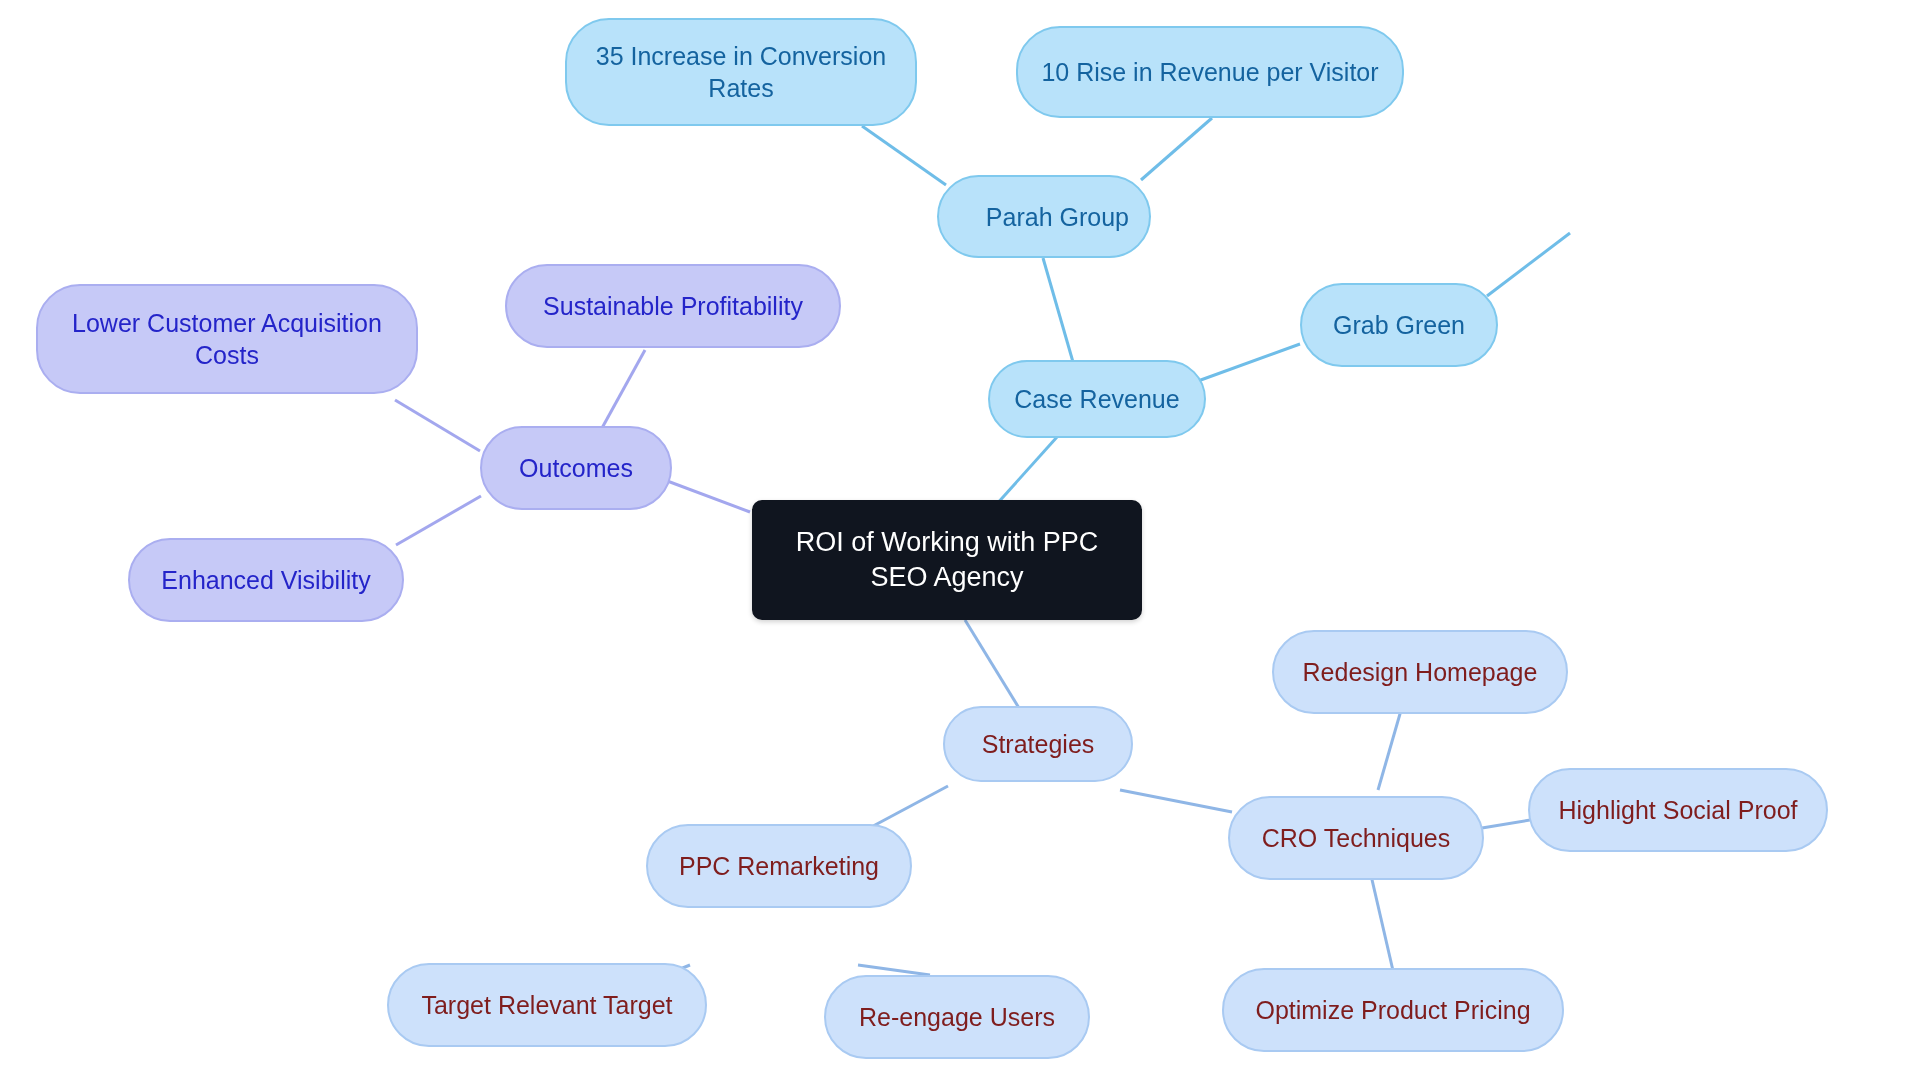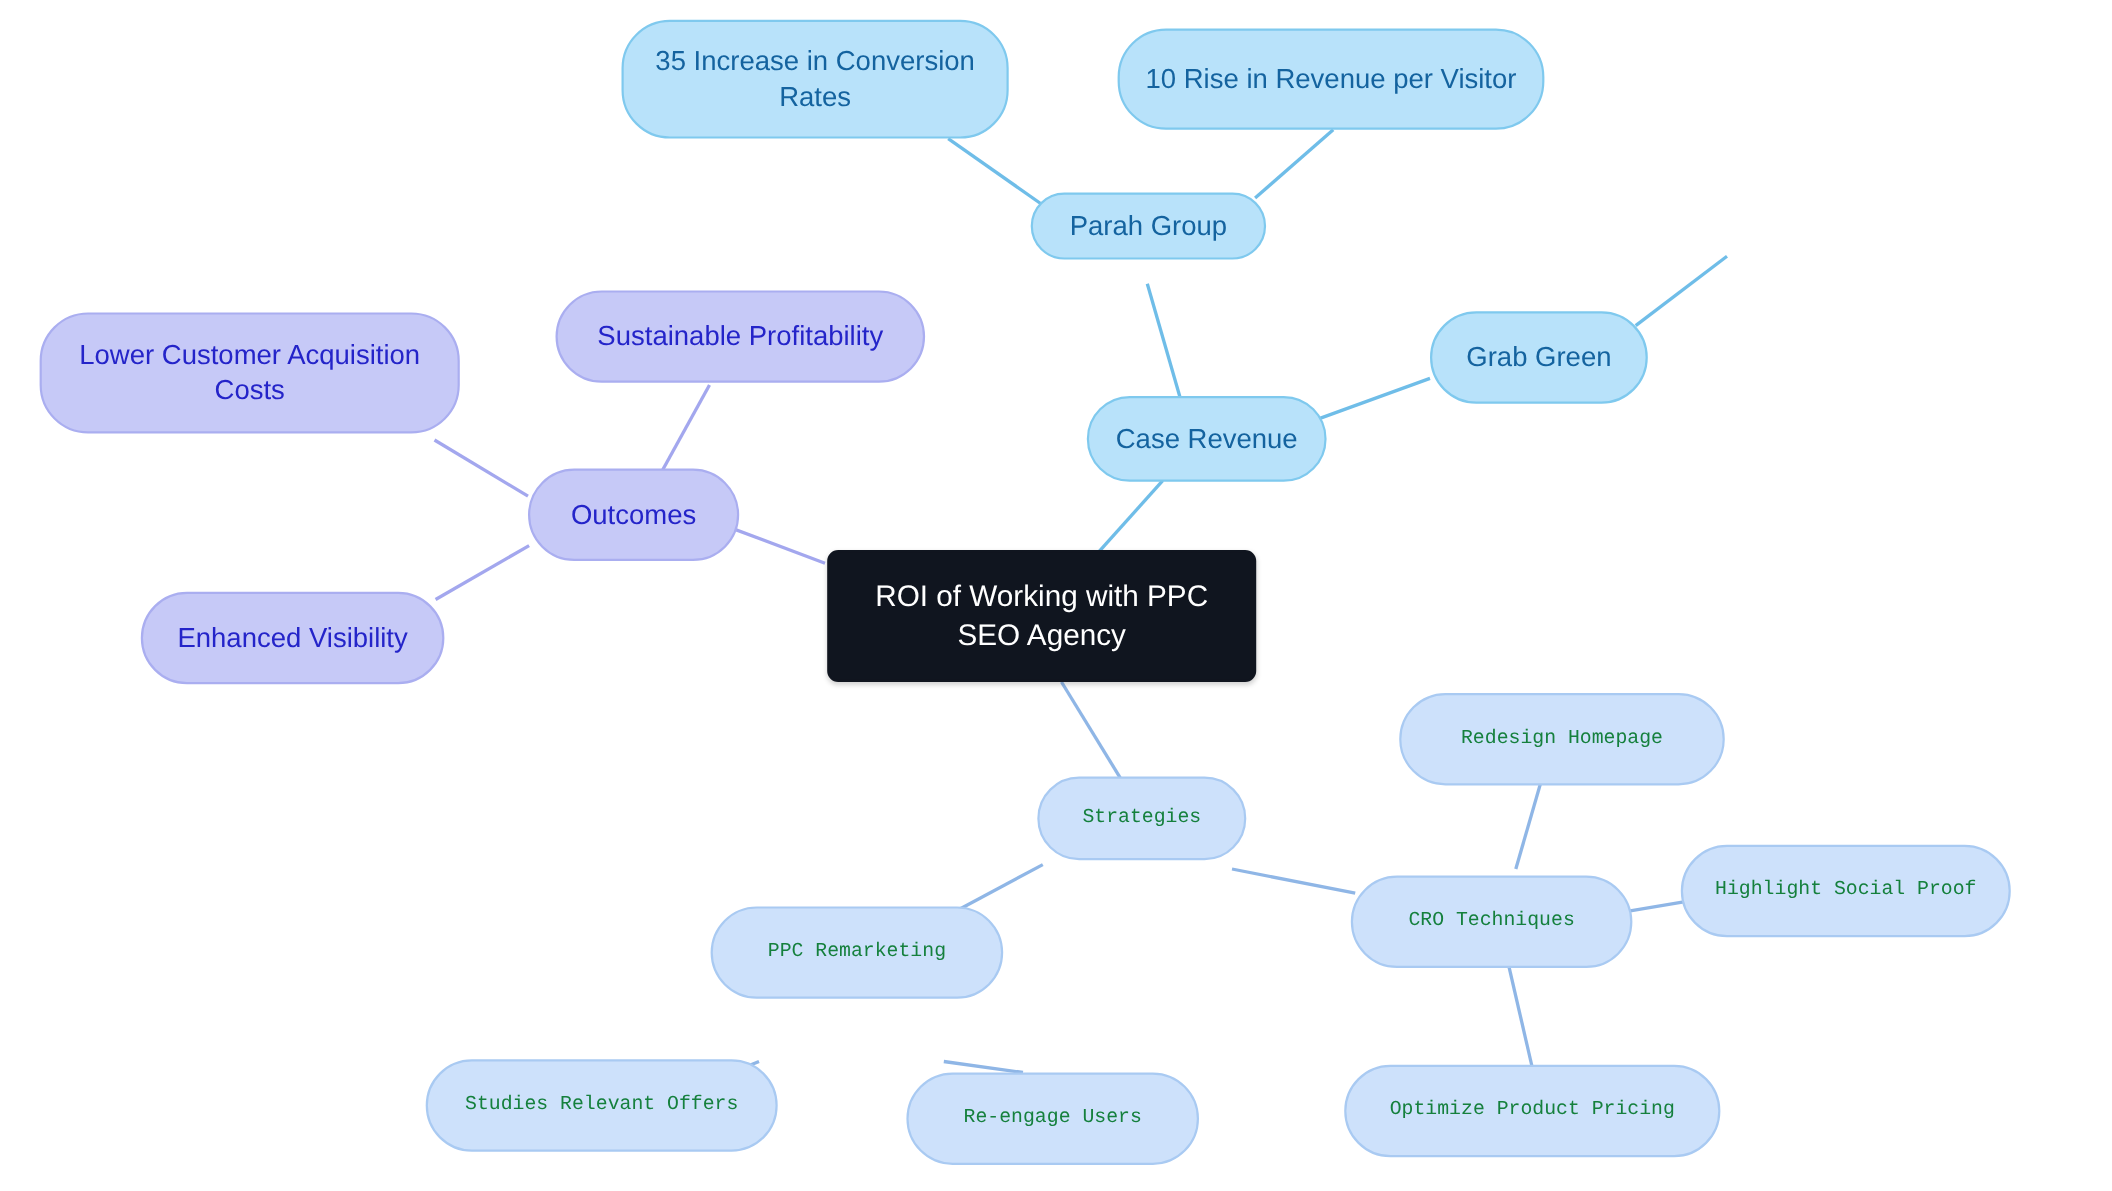--- a/index.html
+++ b/index.html
@@ -50,23 +50,22 @@
   }
   .node-blue {
     background: #b8e2fa;
     border-color: #7fc9ee;
     color: #14639f;
     font-size: 25px;
   }
   .node-paleblue {
     background: #cde1fb;
     border-color: #a9caf2;
-    color: #15803d;
-    font-size: 18px;
-    font-family: Liberation Mono, monospace;
+    color: #7f1d1d;
+    font-size: 25px;
   }
   .node-purple {
     background: #c6c9f7;
     border-color: #aaaef0;
     color: #2424c9;
     font-size: 25px;
   }
   .node span {
     display: block;
     width: 100%;
@@ -117,21 +116,21 @@
   </svg>
 
   <div class="node node-root" style="left:752px; top:500px; width:390px; height:120px;">
     <span>ROI of Working with PPC SEO Agency</span>
   </div>
 
   <div class="node node-blue" style="left:988px; top:360px; width:218px; height:78px;">
     <span>Case Revenue</span>
   </div>
 
-  <div class="node node-blue" style="left:937px; top:175px; width:214px; height:61px;">
+  <div class="node node-blue" style="left:937px; top:175px; width:214px; height:83px;text-align:right;">
     <span>Parah Group</span>
   </div>
 
   <div class="node node-blue" style="left:565px; top:18px; width:352px; height:108px;">
     <span>35 Increase in Conversion Rates</span>
   </div>
 
   <div class="node node-blue" style="left:1016px; top:26px; width:388px; height:92px;">
     <span>10 Rise in Revenue per Visitor</span>
   </div>
@@ -159,21 +158,21 @@
 
   <div class="node node-paleblue" style="left:943px; top:706px; width:190px; height:76px;">
     <span>Strategies</span>
   </div>
 
   <div class="node node-paleblue" style="left:646px; top:824px; width:266px; height:84px;">
     <span>PPC Remarketing</span>
   </div>
 
   <div class="node node-paleblue" style="left:387px; top:963px; width:320px; height:84px;">
-    <span>Studies Relevant Offers</span>
+    <span>Target Relevant Target</span>
   </div>
 
   <div class="node node-paleblue" style="left:824px; top:975px; width:266px; height:84px;">
     <span>Re-engage Users</span>
   </div>
 
   <div class="node node-paleblue" style="left:1228px; top:796px; width:256px; height:84px;">
     <span>CRO Techniques</span>
   </div>
 

